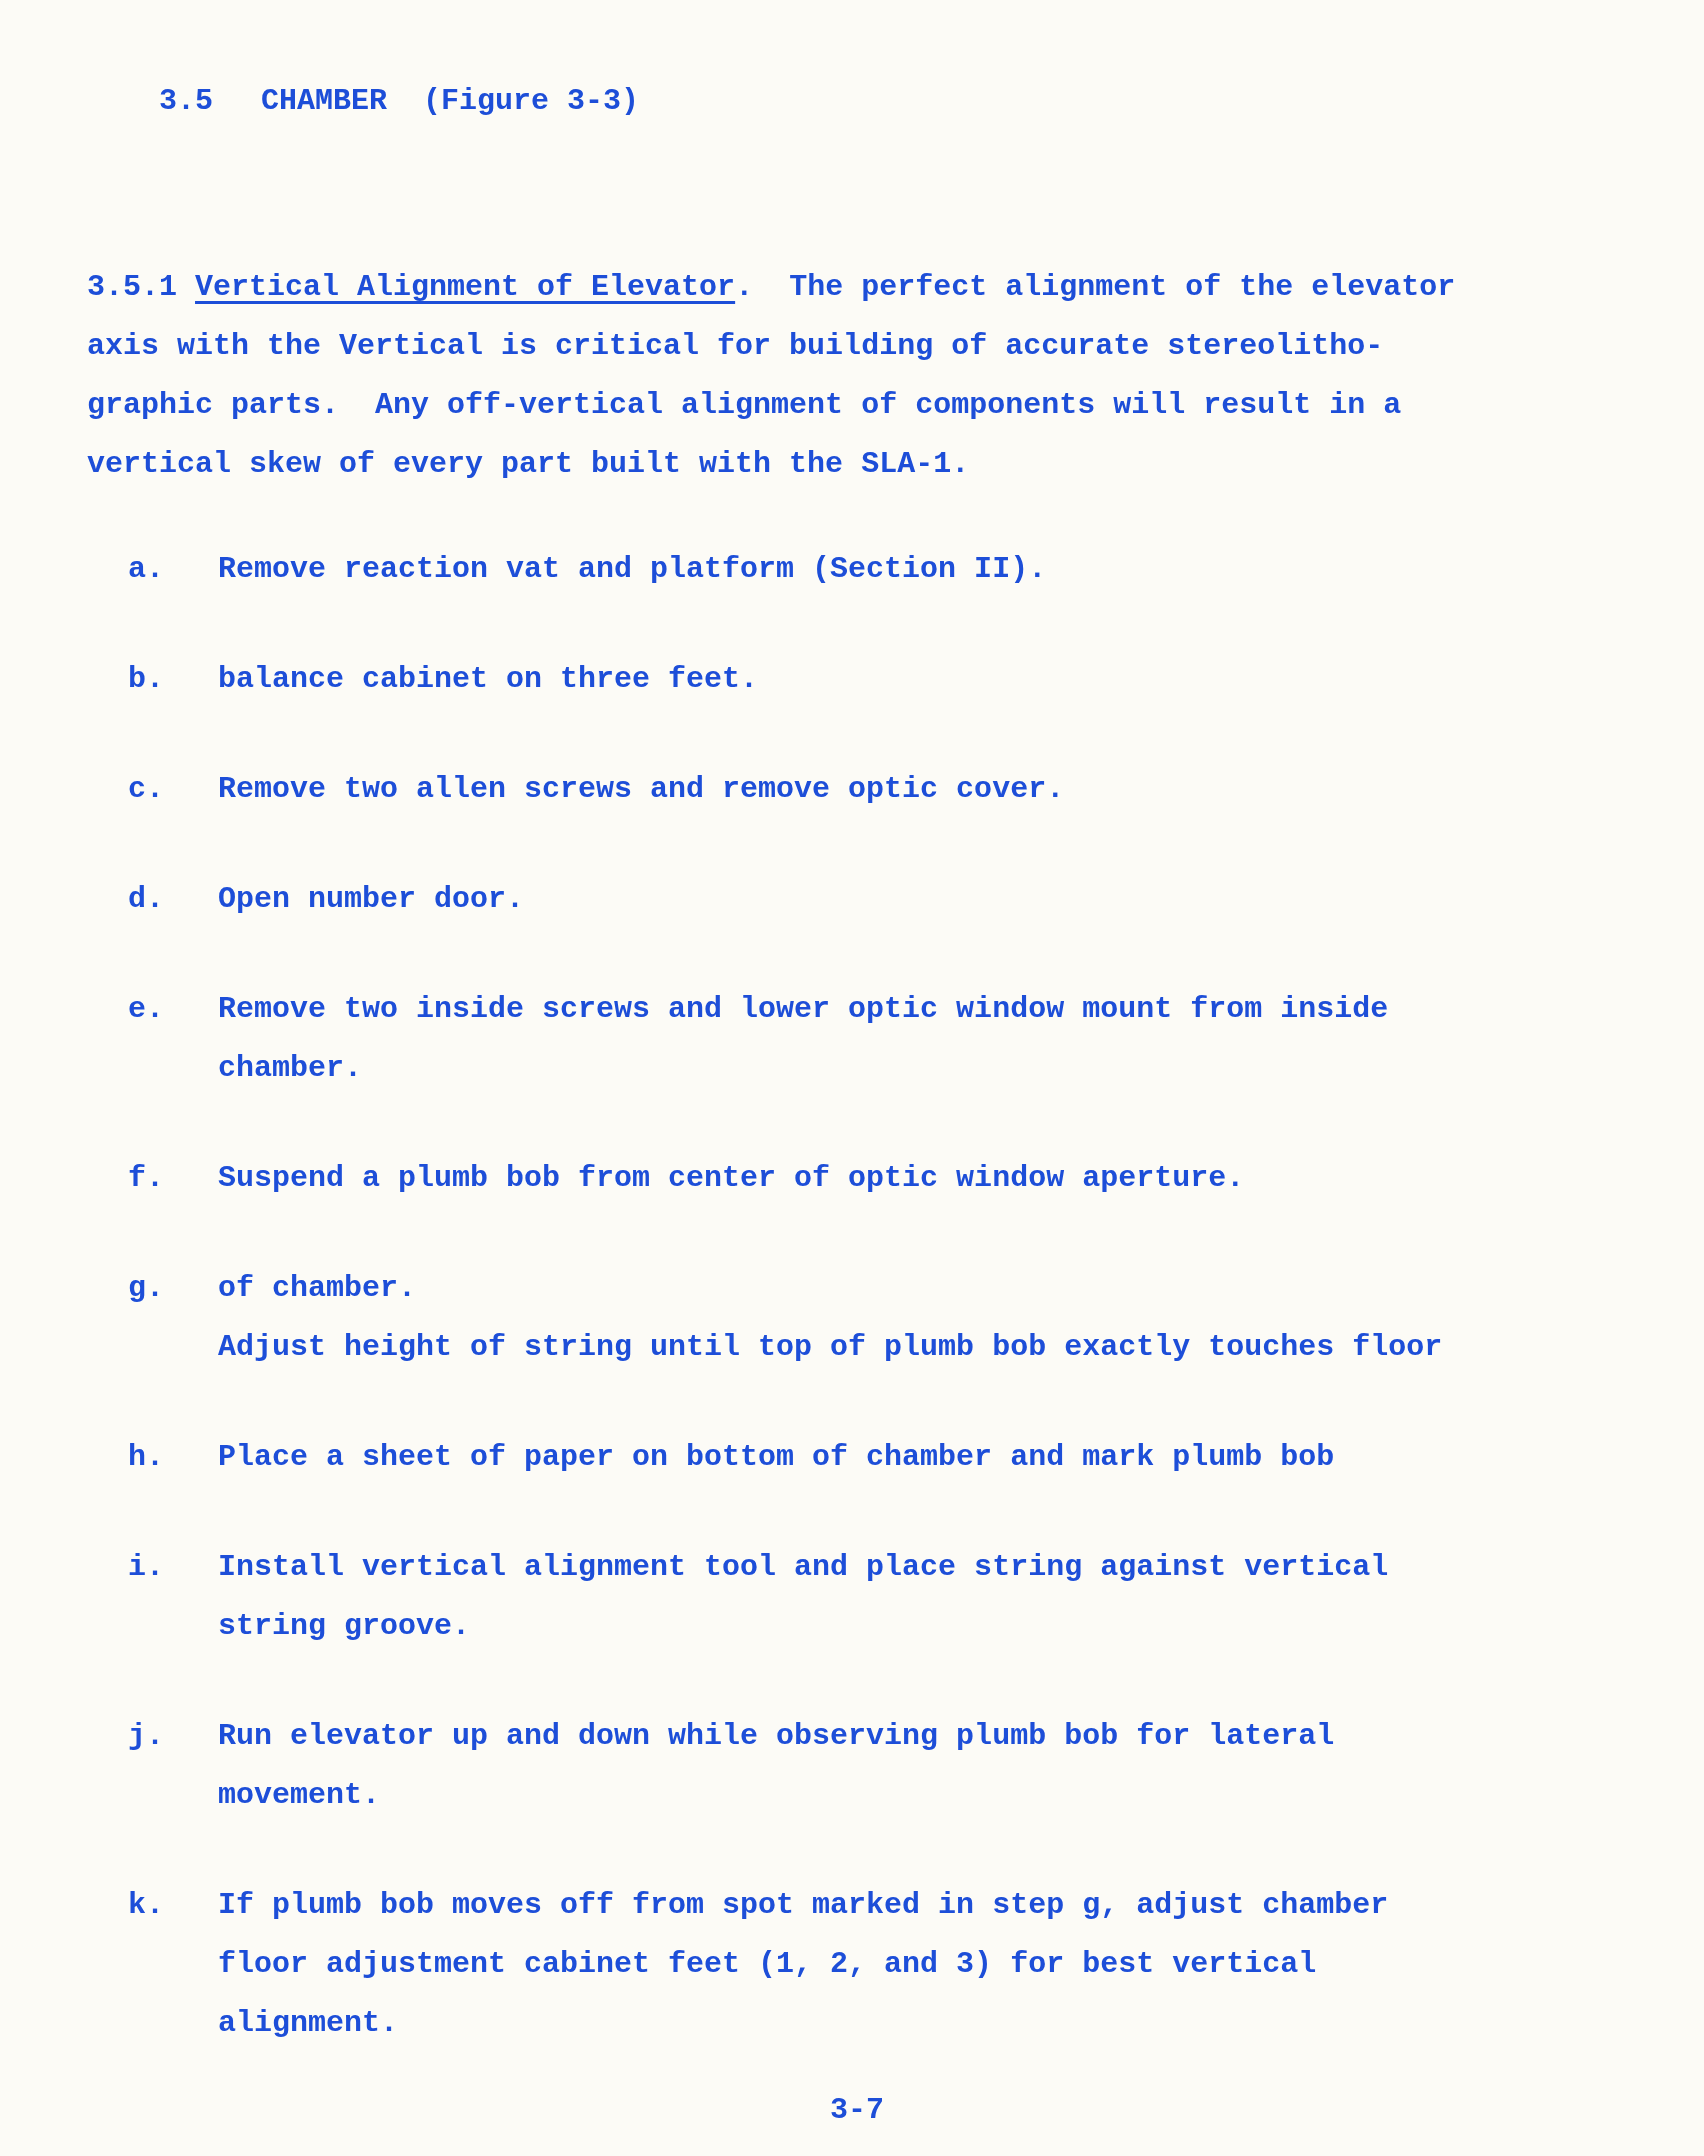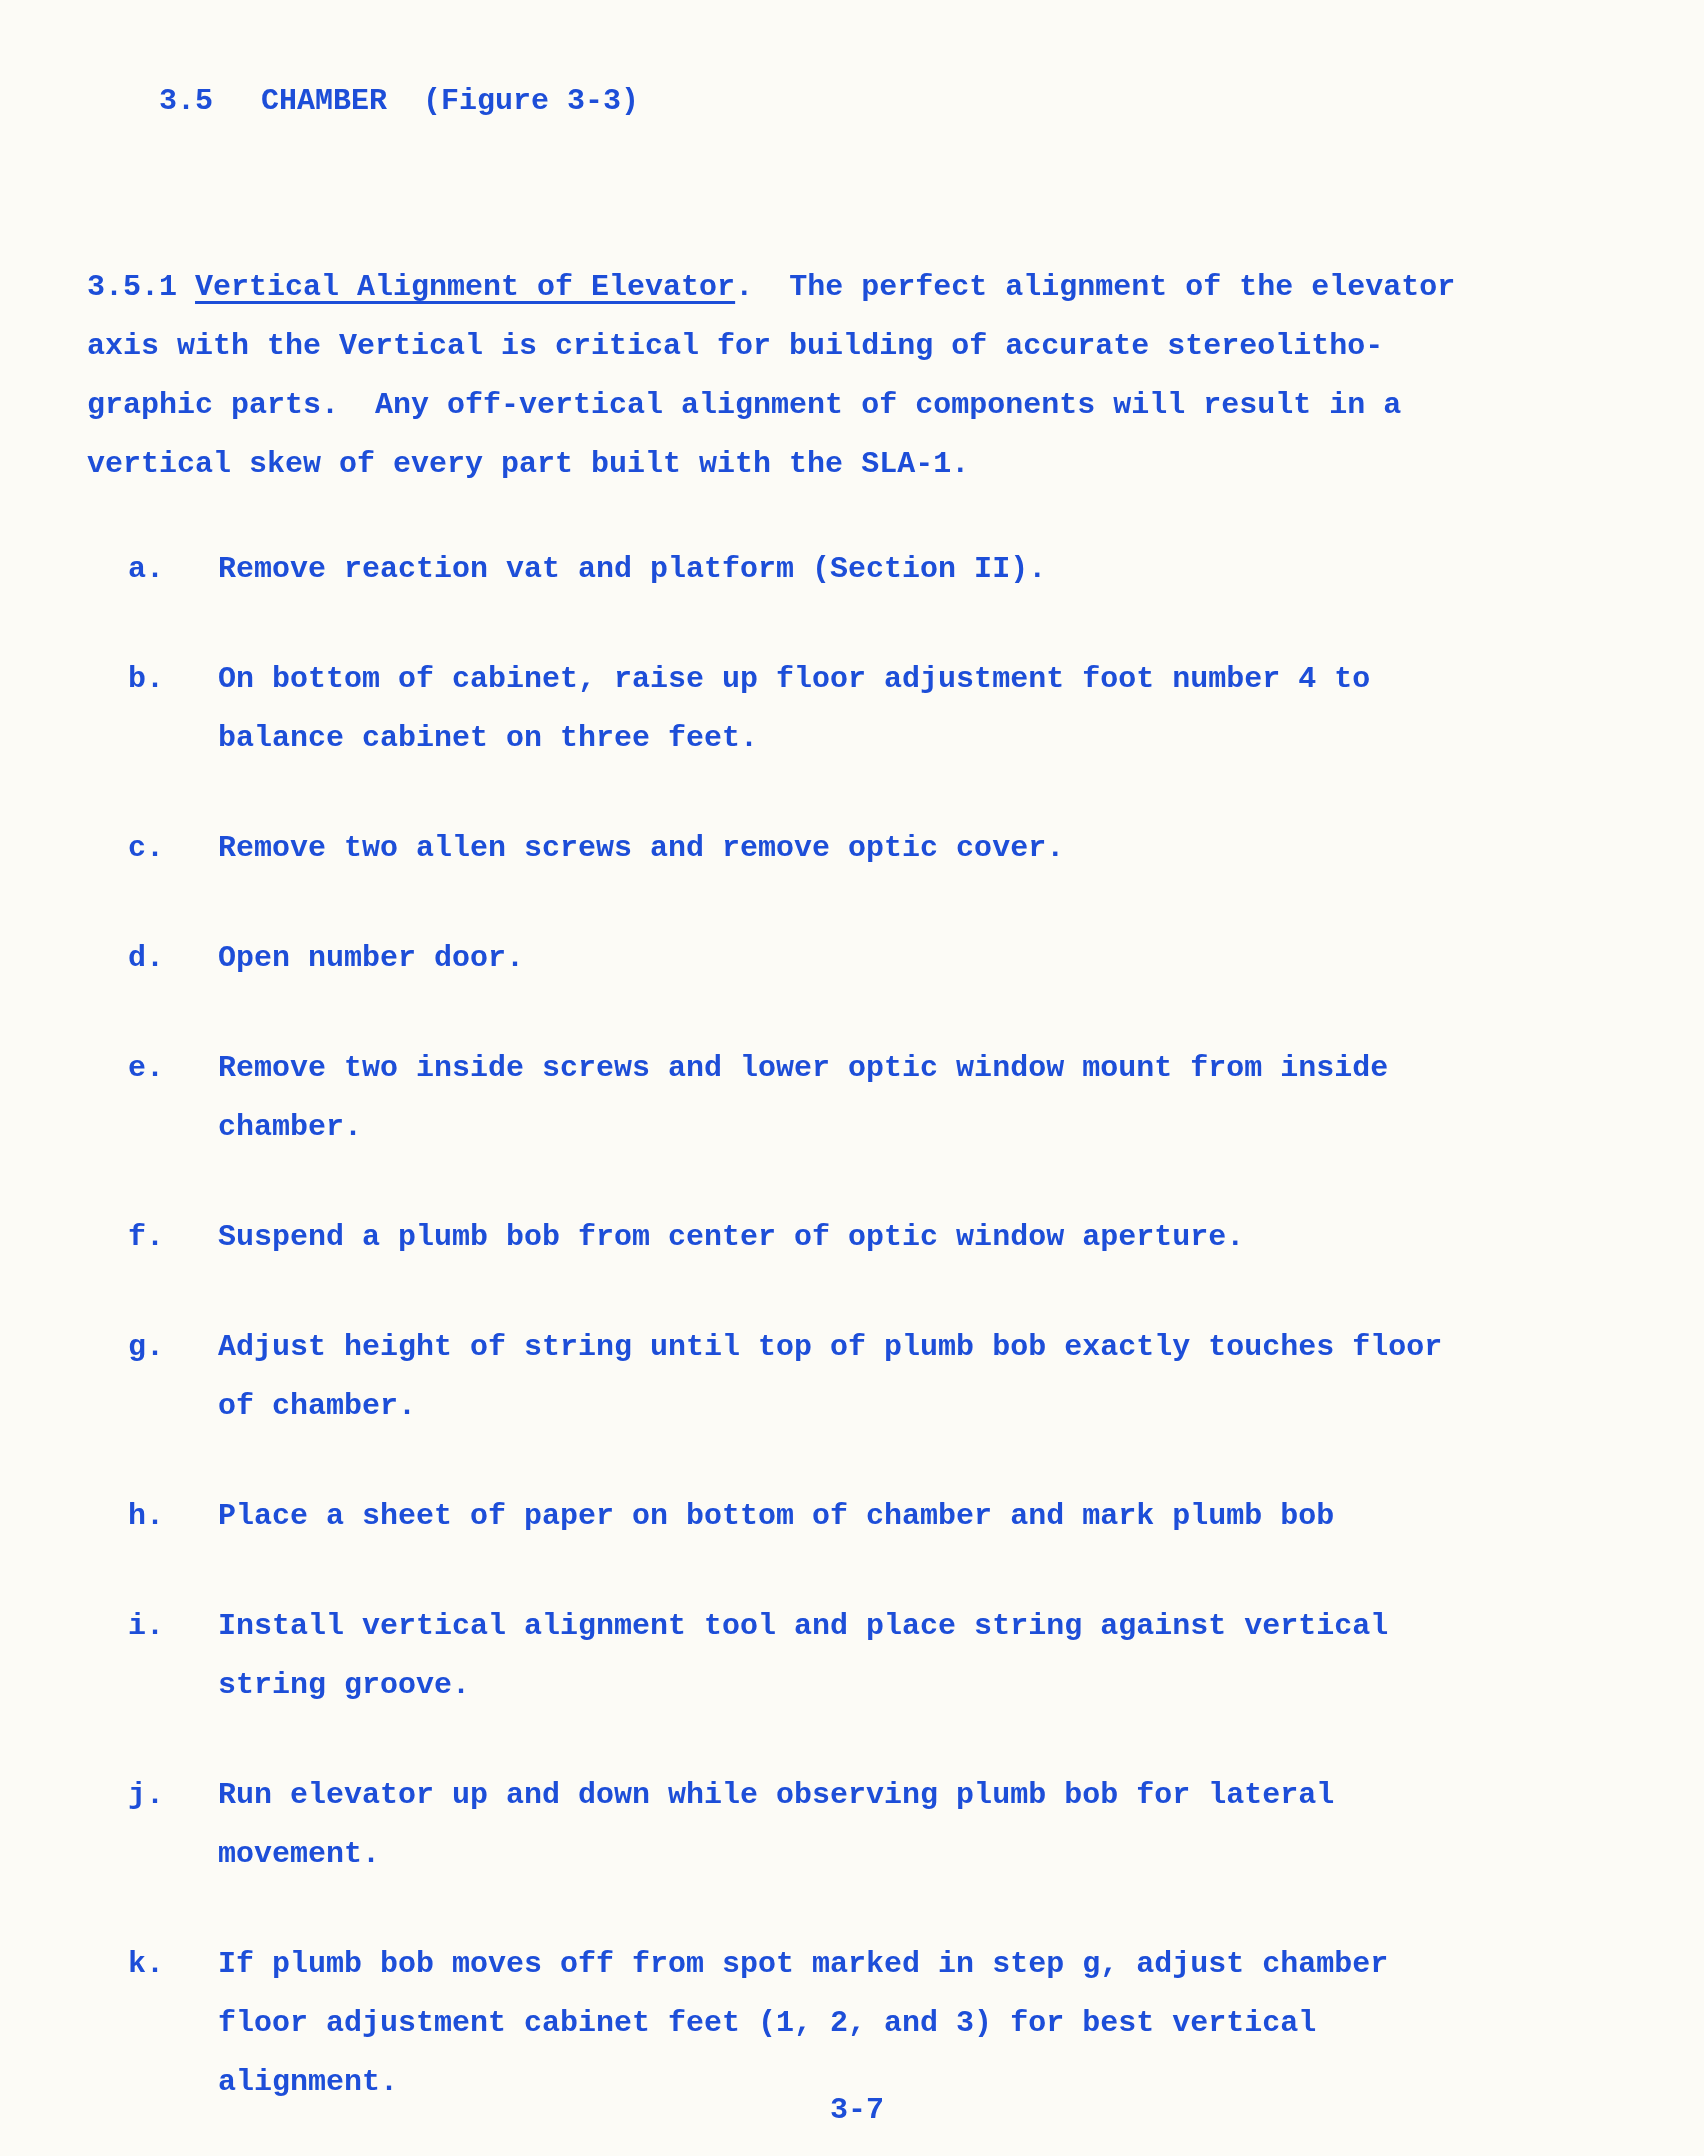--- a/index.html
+++ b/index.html
@@ -83,21 +83,20 @@
     <div class="step">
       <span class="step-letter">a.</span>
       <div class="step-lines">
         <div class="line">Remove reaction vat and platform (Section II).</div>
       </div>
     </div>
 
     <div class="step">
       <span class="step-letter">b.</span>
       <div class="step-lines">
-        <div class="line">On bottom of cabinet, raise up floor adjustment foot number 4 to</div>
         <div class="line">balance cabinet on three feet.</div>
       </div>
     </div>
 
     <div class="step">
       <span class="step-letter">c.</span>
       <div class="step-lines">
         <div class="line">Remove two allen screws and remove optic cover.</div>
       </div>
     </div>
@@ -120,22 +119,22 @@
     <div class="step">
       <span class="step-letter">f.</span>
       <div class="step-lines">
         <div class="line">Suspend a plumb bob from center of optic window aperture.</div>
       </div>
     </div>
 
     <div class="step">
       <span class="step-letter">g.</span>
       <div class="step-lines">
+        <div class="line">of chamber.</div>
         <div class="line">Adjust height of string until top of plumb bob exactly touches floor</div>
-        <div class="line">of chamber.</div>
       </div>
     </div>
 
     <div class="step">
       <span class="step-letter">h.</span>
       <div class="step-lines">
         <div class="line">Place a sheet of paper on bottom of chamber and mark plumb bob</div>
       </div>
     </div>
 

